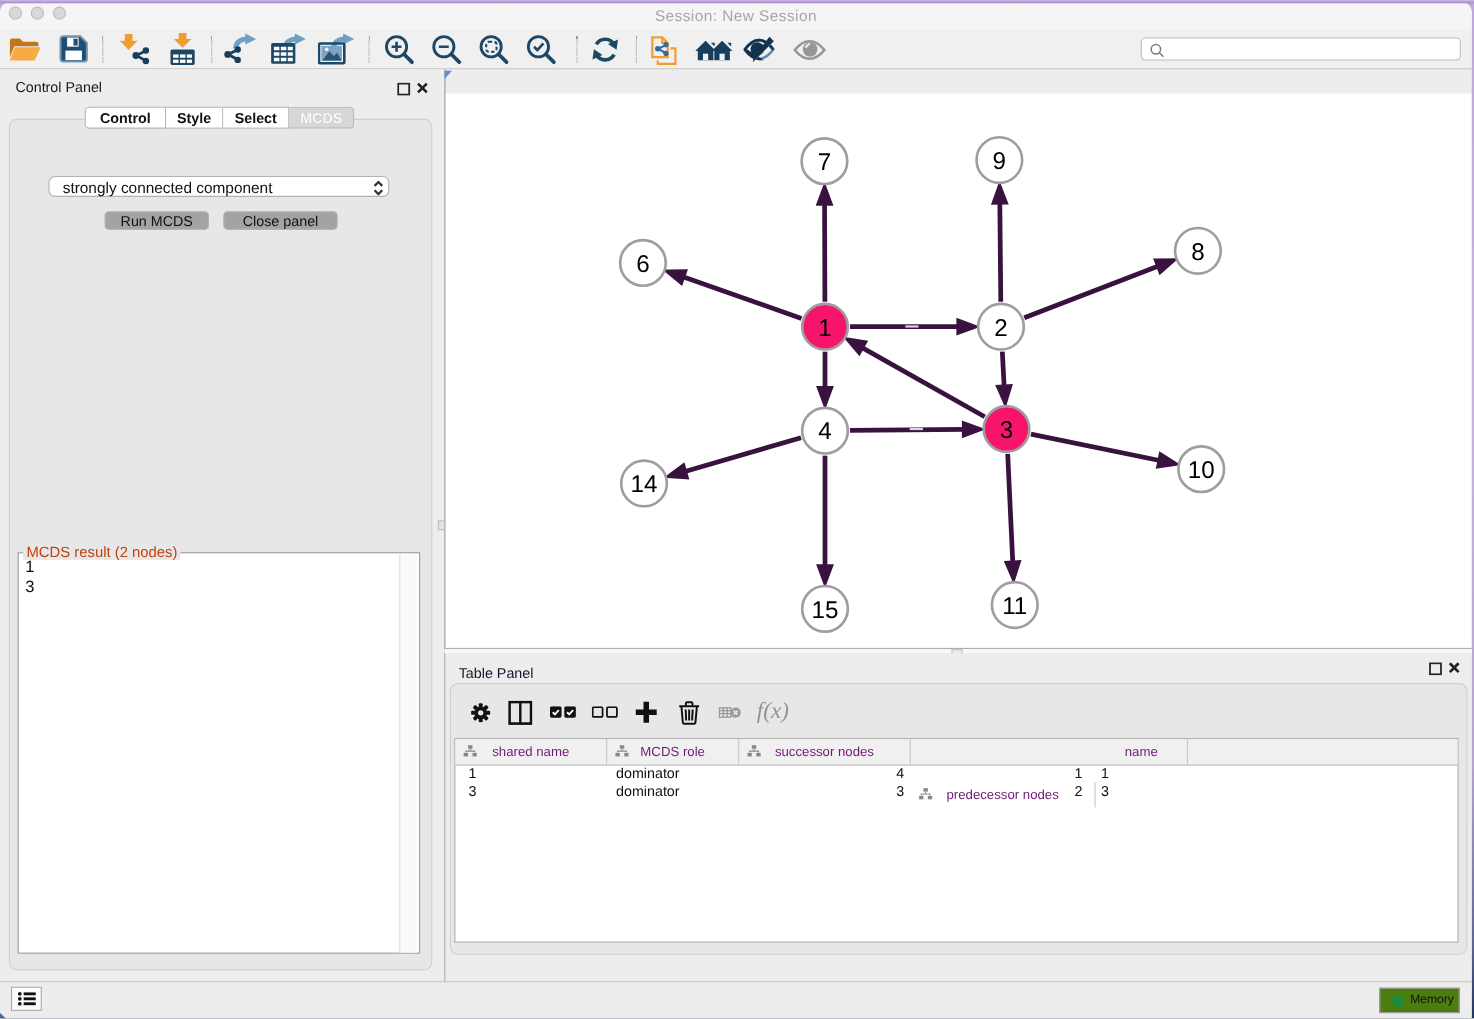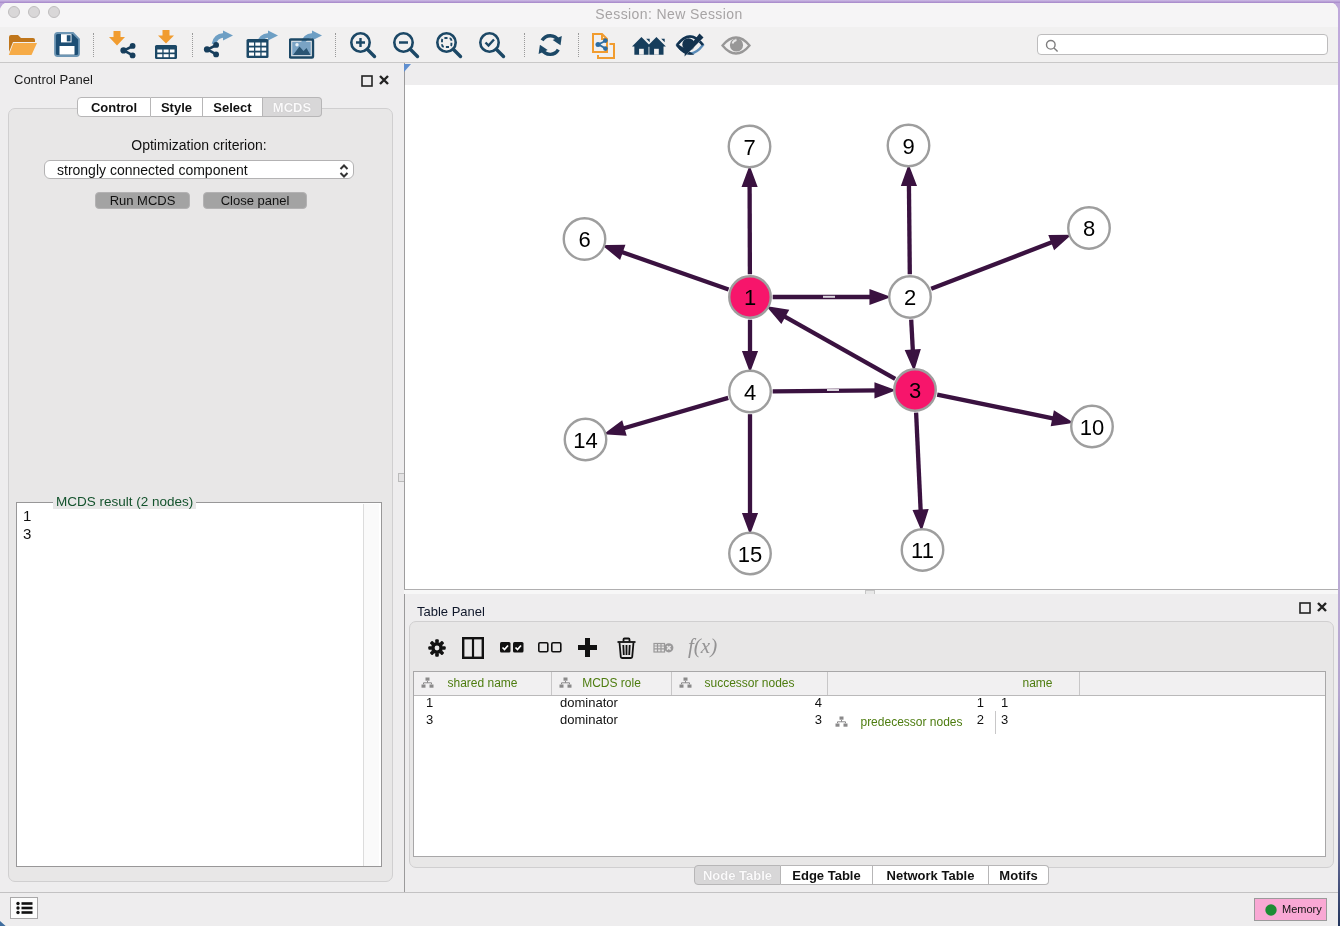--- a/index.html
+++ b/index.html
@@ -41,21 +41,21 @@
   font-size:14px; color:#111; }
 #dropdown { position:absolute; left:44px; top:97px; width:310px; height:19px;
   background:#fff; border:1px solid #b3b2b3; border-radius:6px;
   font-size:14px; line-height:18px; padding-left:12px; color:#111; }
 .btn { position:absolute; top:129px; height:17px; background:#a3a3a3;
   border:1px solid #b3b2b3; border-radius:4px; font-size:13px; line-height:15px;
   text-align:center; color:#111; }
 #mcdsbox { position:absolute; left:16px; top:439px; width:366px; height:365px;
   background:#fff; border:1px solid #989798; }
 #mcdslabel { position:absolute; left:4px; top:-9px; background:#e8e7e7;
-  font-size:13.5px; padding:0 3px; color:#14532d;margin-left:32px; }
+  font-size:13.5px; padding:0 3px; color:#c2410c; }
 #mcdsscroll { position:absolute; right:2px; top:1px; width:16px; height:362px;
   background:#fafafa; border-left:1px solid #dcdcdc; }
 #mcdstext { position:absolute; left:6px; top:4px; font-size:15px; line-height:18px; color:#111; }
 
 #vsplit { position:absolute; left:404px; top:61px; width:1px; height:829px; background:#9b9a9b; }
 #vhandle { position:absolute; left:398px; top:471px; width:7px; height:9px;
   background:#e4e3e4; border:1px solid #bbb; }
 #hhandle { position:absolute; left:865px; top:588px; width:10px; height:6px;
   background:#e8e8e8; border:1px solid #c6c6c6; }
 
@@ -75,30 +75,30 @@
 
 #tp { position:absolute; left:405px; top:592px; width:933px; height:298px; background:#eeedee; }
 #tptitle { position:absolute; left:12px; top:10px; font-size:13px; color:#0f172a; }
 #tpbox { position:absolute; left:4px; top:27px; width:925px; height:247px;
   background:#e8e7e7; border:1px solid #d0cfd0; border-radius:7px; }
 #tbl { position:absolute; left:8px; top:77px; width:913px; height:186px;
   background:#fff; border:1px solid #a8a7a8; }
 #thead { position:absolute; left:0; top:0; width:100%; height:24px;
   background:#f1f0f1; border-bottom:1px solid #bab9ba; }
 .th { position:absolute; top:0; height:23px; border-right:1px solid #c8c7c8;
-  font-size:12px; line-height:23px; text-align:center; color:#4d7c0f; }
+  font-size:12px; line-height:23px; text-align:center; color:#701a75; }
 .sorticon { position:absolute; left:7px; top:5px; }
 .td { position:absolute; font-size:13px; color:#111; line-height:16px; }
 
 #status { position:absolute; left:0; top:890px; width:1338px; height:32px;
   background:#eeedee; border-top:1px solid #c3c2c3; }
 #listbtn { position:absolute; left:10px; top:4px; width:28px; height:22px;
   background:#fcfcfc; border:1px solid #a9a8a9; }
 #membtn { position:absolute; right:11px; top:5px; width:73px; height:23px;
-  background:#f9a8d4; border:1px solid #9b9a9b; font-size:11px; color:#111; }
+  background:#4d7c0f; border:1px solid #9b9a9b; font-size:11px; color:#111; }
 </style></head>
 <body>
 <div id="desktop">
 <div id="win">
   <div id="titlebar">
     <div class="tl" style="left:8px;"></div>
     <div class="tl" style="left:28px;"></div>
     <div class="tl" style="left:48px;"></div>
     <div id="wtitle">Session: New Session</div>
   </div>
@@ -264,21 +264,20 @@
       <rect x="1" y="1" width="10" height="10" fill="none" stroke="#222" stroke-width="1.6"></rect>
       <path d="M19 1 L27 9 M27 1 L19 9" stroke="#222" stroke-width="2.4"></path>
     </svg>
     <div id="cpbox"></div>
     <div class="tabstrip" style="left:77px; top:34px;">
       <div class="tab first" style="width:74px;">Control</div>
       <div class="tab" style="width:52px;">Style</div>
       <div class="tab" style="width:60px;">Select</div>
       <div class="tab last sel" style="width:59px;">MCDS</div>
     </div>
-    <div id="optlabel">Optimization criterion:</div>
     <div id="dropdown">strongly connected component
       <svg class="abs" style="right:4px; top:2.5px;" width="10" height="14" viewBox="0 0 10 14">
         <path d="M1.5 5 L5 1.5 L8.5 5 M1.5 9 L5 12.5 L8.5 9" fill="none" stroke="#333" stroke-width="2"></path>
       </svg>
     </div>
     <div class="btn" style="left:95px; width:95px;">Run MCDS</div>
     <div class="btn" style="left:203px; width:104px;">Close panel</div>
     <div id="mcdsbox">
       <div id="mcdslabel">MCDS result (2 nodes)</div>
       <div id="mcdsscroll"></div>
@@ -463,26 +462,20 @@
 <div class="td" style="left:146px;top:23px;">dominator</div>
 <div class="td" style="left:258px;top:23px;width:150px;text-align:right;">4</div>
 <div class="td" style="left:414px;top:23px;width:156px;text-align:right;">1</div>
 <div class="td" style="left:587px;top:23px;">1</div>
 <div class="td" style="left:12px;top:40px;">3</div>
 <div class="td" style="left:146px;top:40px;">dominator</div>
 <div class="td" style="left:258px;top:40px;width:150px;text-align:right;">3</div>
 <div class="td" style="left:414px;top:40px;width:156px;text-align:right;">2</div>
 <div class="td" style="left:587px;top:40px;">3</div>
 </div>
-    <div class="tabstrip" style="left:289px; top:271px;">
-      <div class="tab first sel" style="width:87px;">Node Table</div>
-      <div class="tab" style="width:92px;">Edge Table</div>
-      <div class="tab" style="width:116px;">Network Table</div>
-      <div class="tab last" style="width:60px;">Motifs</div>
-    </div>
   </div>
   <div id="status">
     <svg style="position:absolute;left:0;top:28px;" width="9" height="8" viewBox="0 0 9 8">
           <path d="M0 8 L9 8 L0 0 Z" fill="#3f6d9e"></path>
         </svg>
     <div id="listbtn">
       <svg style="position:absolute;left:5px;top:3px;" width="17" height="14" viewBox="0 0 17 14">
         <g fill="#111">
               <circle cx="2" cy="2.5" r="1.7"></circle>
               <circle cx="2" cy="7" r="1.7"></circle>

